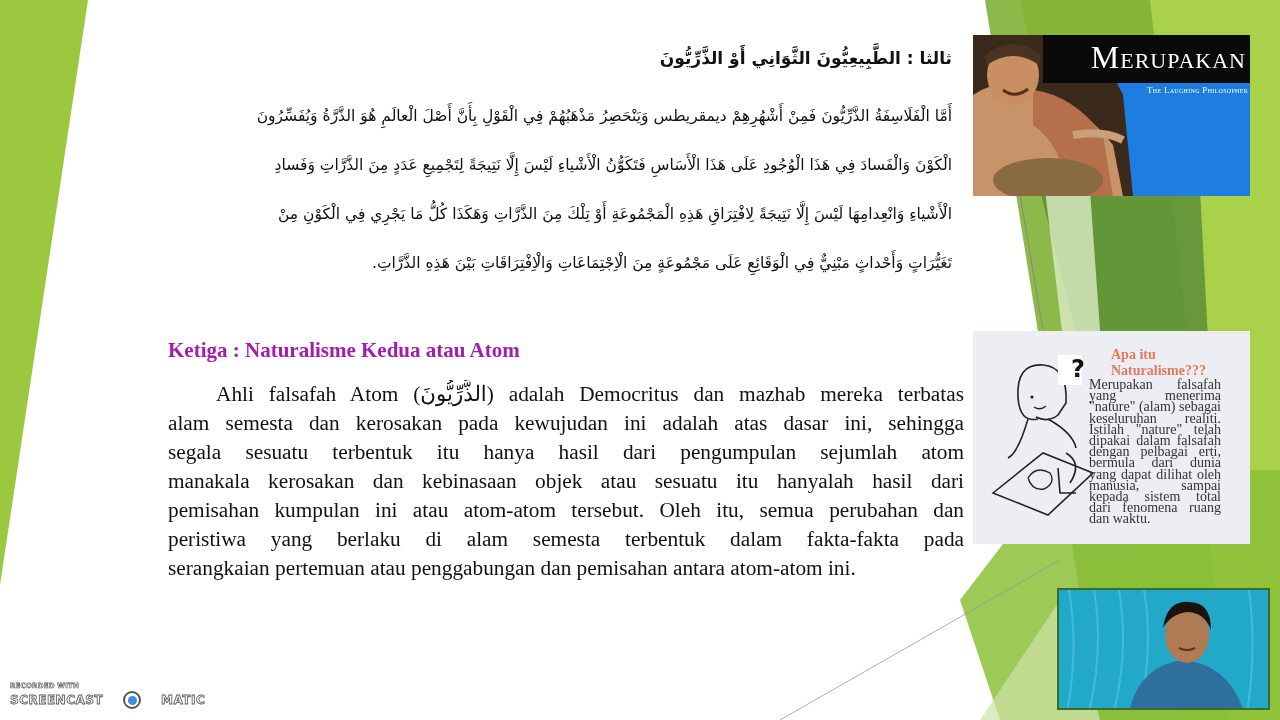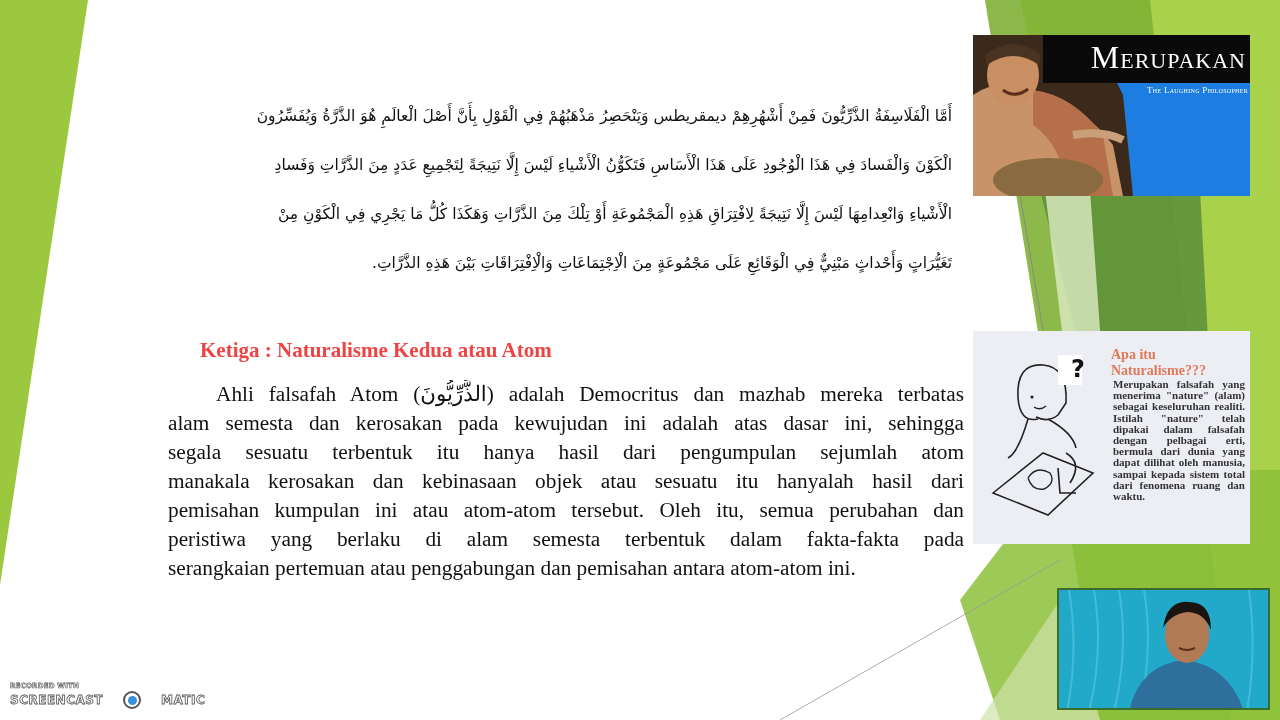--- a/index.html
+++ b/index.html
@@ -4,35 +4,35 @@
   <style>
     html, body { margin:0; padding:0; }
     body { width:1280px; height:720px; position:relative; overflow:hidden; background:#ffffff; font-family:"Liberation Serif", serif; }
     .bg-svg { position:absolute; left:0; top:0; width:1280px; height:720px; z-index:0; }
     .slide-content { position:absolute; left:0; top:0; width:1280px; height:720px; z-index:1; }
 
     .arabic-title { position:absolute; right:328px; top:48px; font-family:"DejaVu Sans", sans-serif; font-size:17px; font-weight:bold; direction:rtl; color:#111; white-space:nowrap; }
     .arabic-body { position:absolute; left:180px; top:92px; width:772px; direction:rtl; text-align:justify; font-family:"DejaVu Sans", sans-serif; font-size:15.5px; line-height:49px; color:#111; }
     .arabic-line { display:block; white-space:nowrap; overflow:hidden; text-align:right; }
 
-    .malay-heading { position:absolute; left:168px; top:338px; font-family:"Liberation Serif", serif; font-size:21px; font-weight:bold; color:#ef4444;margin-left:32px; }
+    .malay-heading { position:absolute; left:168px; top:338px; font-family:"Liberation Serif", serif; font-size:21px; font-weight:bold; color:#a21caf; }
     .malay-body { position:absolute; left:168px; top:380px; width:796px; font-family:"Liberation Serif", serif; font-size:21.3px; line-height:29px; color:#111; text-align:justify; }
     .malay-line { display:block; text-align:justify; text-align-last:justify; white-space:nowrap; overflow:hidden; }
     .malay-line.first { text-indent:48px; }
     .malay-line.last { text-align-last:left; }
 
     .democritus-card { position:absolute; left:973px; top:35px; width:277px; height:161px; overflow:hidden; background:#1d7de0; }
     .democritus-card .banner { position:absolute; left:70px; top:0; width:207px; height:48px; background:#0a0a0a; }
     .democritus-card .title { position:absolute; right:4px; top:4px; font-family:"Liberation Serif", serif; font-size:32px; color:#fff; letter-spacing:1px; font-variant:small-caps; }
     .democritus-card .subtitle { position:absolute; right:2px; top:50px; font-family:"Liberation Serif", serif; font-size:9px; color:#fff; font-variant:small-caps; letter-spacing:0.3px; }
     .democritus-card .figure { position:absolute; left:0; top:0; }
 
     .naturalism-card { position:absolute; left:973px; top:331px; width:277px; height:213px; background:#eceef4; overflow:hidden; }
     .naturalism-card .q-title { position:absolute; left:138px; top:16px; font-family:"Liberation Serif", serif; font-size:14px; font-weight:bold; color:#e07a5a; }
-    .naturalism-card .q-text { position:absolute; left:140px; top:48px; width:132px; font-family:"Liberation Serif", serif; font-size:11px; line-height:11.2px; color:#333; text-align:justify;font-weight:bold; }
+    .naturalism-card .q-text { position:absolute; left:116px; top:48px; width:132px; font-family:"Liberation Serif", serif; font-size:14px; line-height:11.2px; color:#333; text-align:justify; }
     .naturalism-card .sketch { position:absolute; left:15px; top:22px; }
 
     .webcam { position:absolute; left:1057px; top:588px; width:213px; height:122px; background:#22a9c9; overflow:hidden; border:2px solid #3a6d2b; box-sizing:border-box; }
 
     .watermark { position:absolute; left:10px; top:682px; }
     .watermark .rec { font-family:"DejaVu Sans", sans-serif; font-size:7px; color:#fff; font-weight:bold; -webkit-text-stroke:0.6px #555; letter-spacing:0.2px; }
     .watermark .row { display:flex; align-items:center; gap:20px; margin-top:1px; }
     .watermark .brand { font-family:"DejaVu Sans", sans-serif; font-size:12px; color:#fff; font-weight:bold; -webkit-text-stroke:0.8px #555; letter-spacing:0.5px; }
     .watermark .logo { width:18px; height:18px; border-radius:50%; background:#fff; border:2px solid #555; display:flex; align-items:center; justify-content:center; box-sizing:border-box; }
     .watermark .logo .dot { width:9px; height:9px; border-radius:50%; background:#3b8fd9; }
@@ -47,20 +47,21 @@
   <polygon points="1040,190 1200,190 1215,470 1110,470" fill="#5f913a" opacity="0.9"></polygon>
   <polygon points="1045,190 1090,190 1110,470 1075,440" fill="#dcebc4" opacity="0.8"></polygon>
   <polygon points="960,600 1060,470 1280,470 1280,720 1000,720" fill="#8cbf3a" opacity="0.85"></polygon>
   <polygon points="980,720 1060,600 1100,720" fill="#cfe3a8" opacity="0.7"></polygon>
   <line x1="1020" y1="195" x2="1043" y2="330" stroke="#888" stroke-width="1"></line>
   <line x1="780" y1="720" x2="1060" y2="560" stroke="#999" stroke-width="0.8"></line>
 </svg>
 
 <div class="slide-content">
 
+  <div class="arabic-title">ثالثا : الطَّبِيعِيُّونَ الثَّوَانِي أَوْ الذَّرِّيُّونَ</div>
 
   <div class="arabic-body">
     <span class="arabic-line">أَمَّا الْفَلَاسِفَةُ الذَّرِّيُّونَ فَمِنْ أَشْهُرِهِمْ ديمقريطس وَيَنْحَصِرُ مَذْهَبُهُمْ فِي الْقَوْلِ بِأَنَّ أَصْلَ الْعالَمِ هُوَ الذَّرَّةُ وَيُفَسِّرُونَ</span>
     <span class="arabic-line">الْكَوْنَ وَالْفَسادَ فِي هَذَا الْوُجُودِ عَلَى هَذَا الْأَسَاسِ فَتَكَوُّنُ الْأَشْياءِ لَيْسَ إِلَّا نَتِيجَةً لِتَجْمِيعِ عَدَدٍ مِنَ الذَّرَّاتِ وَفَسادِ</span>
     <span class="arabic-line">الْأَشْياءِ وَانْعِدامِهَا لَيْسَ إِلَّا نَتِيجَةً لِافْتِرَاقِ هَذِهِ الْمَجْمُوعَةِ أَوْ تِلْكَ مِنَ الذَّرَّاتِ وَهَكَذَا كُلُّ مَا يَجْرِي فِي الْكَوْنِ مِنْ</span>
     <span class="arabic-line">تَغَيُّرَاتٍ وَأَحْداثٍ مَبْنِيٌّ فِي الْوَقَائِعِ عَلَى مَجْمُوعَةٍ مِنَ الْاِجْتِمَاعَاتِ وَالْاِفْتِرَاقَاتِ بَيْنَ هَذِهِ الذَّرَّاتِ.</span>
   </div>
 
   <div class="malay-heading">Ketiga : Naturalisme Kedua atau Atom</div>
 

